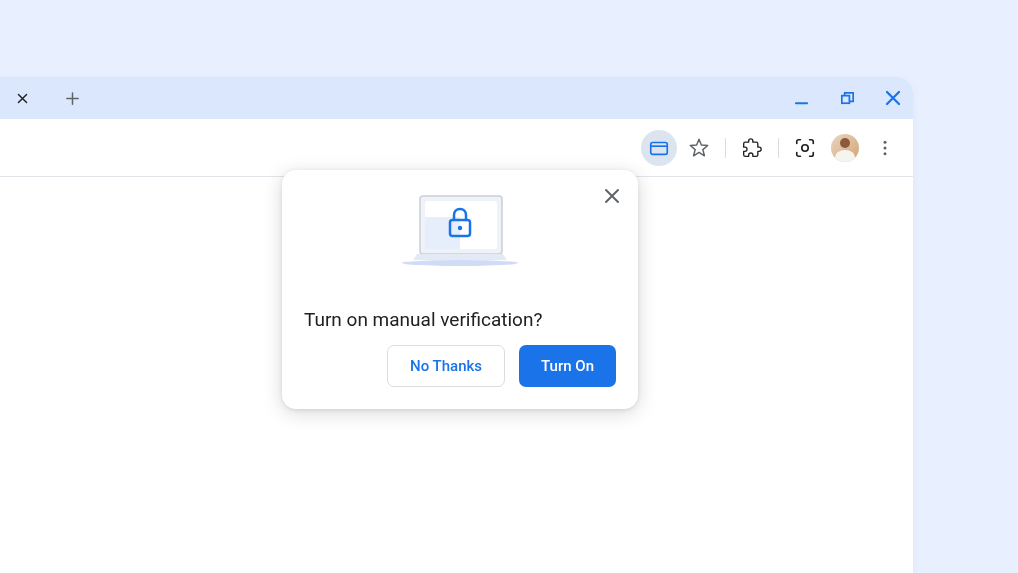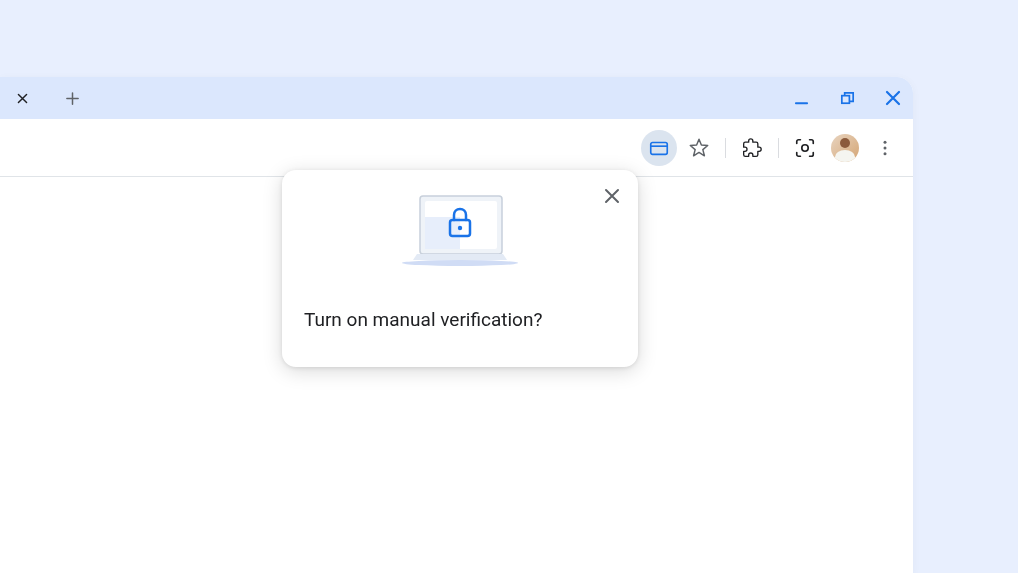--- a/index.html
+++ b/index.html
@@ -343,13 +343,17 @@
       <path d="M32 62 L118 62 L122 68 L28 68 Z" fill="#e3eaf5"></path>
 
       <rect x="65" y="28" width="20" height="16" rx="2.5" stroke="#1a73e8" stroke-width="2.5" fill="none"></rect>
       <path d="M69 28 L69 23 C69 19.5 71.5 17 75 17 C78.5 17 81 19.5 81 23 L81 28" stroke="#1a73e8" stroke-width="2.5" fill="none" stroke-linecap="round"></path>
       <circle cx="75" cy="36" r="2.2" fill="#1a73e8"></circle>
     </svg>
   </div>
 
   <div class="popup-title">Turn on manual verification?</div>
 
+  <div class="popup-buttons">
+    <button class="btn btn-secondary">No Thanks</button>
+    <button class="btn btn-primary">Turn On</button>
+  </div>
 </div>
 
 </body></html>

